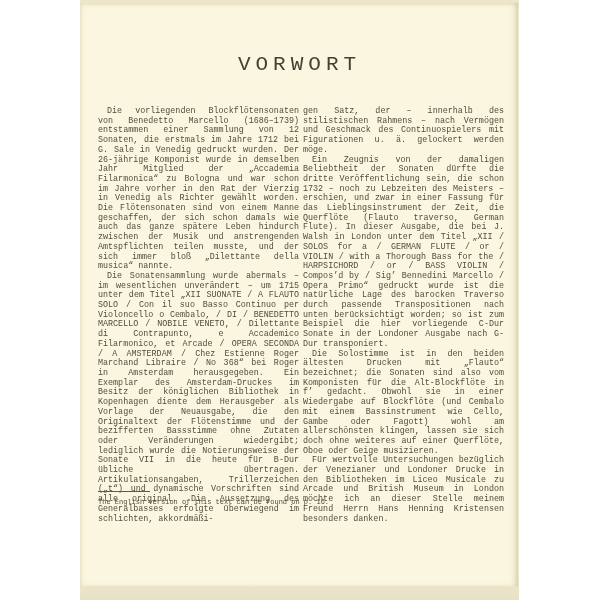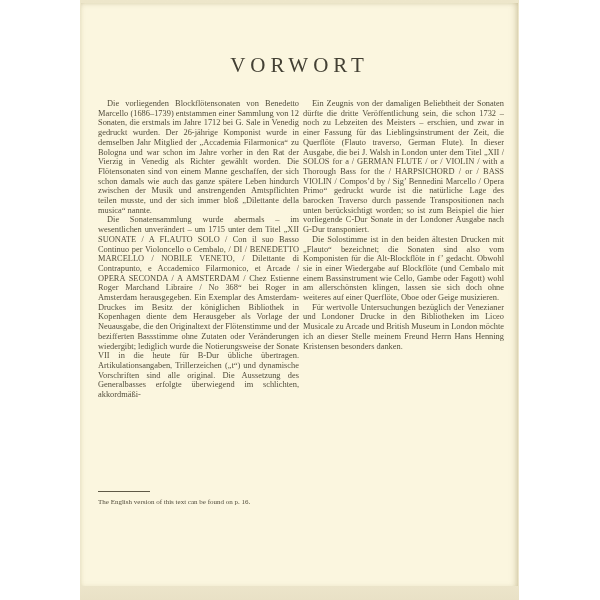--- a/index.html
+++ b/index.html
@@ -10,21 +10,21 @@
     --title-ink:#434034;
     --rule:#5f5947;
   }
   html,body{margin:0;padding:0;}
   body{background:#fff;}
   .canvas{
     position:relative;
     width:600px;height:600px;
     background:var(--background,#ffffff);
     overflow:hidden;
-    font-family:Liberation Serif, serif;
+    font-family:Liberation Mono, monospace;
   }
   
   .page-stack{
     position:absolute;
     left:80px;top:0;
     width:439px;height:600px;
     background:linear-gradient(180deg,#ede6ca 0%,var(--page-edge,#eee7cd) 4%,var(--page-edge,#eee7cd) 96%,#e9e1c6 100%);
   }
   .page{
     position:absolute;
@@ -41,21 +41,21 @@
     top:50px;left:0;right:0;
     text-align:center;
     font-size:21px;
     letter-spacing:5px;
     font-weight:400;
     color:var(--title-ink,#434034);
     margin:0;
   }
   .columns{
     position:absolute;
-    top:96px;left:17px;
+    top:104px;left:17px;
     width:410px;
     display:flex;
     gap:4px;
   }
   .col{width:201px;}
   .para{
     margin:0;
     font-size:8.4px;
     line-height:9.7px;
     text-align:justify;
@@ -98,20 +98,21 @@
     <div class="page">
 
       <h1 class="title">VORWORT</h1>
 
       <div class="columns">
         <div class="col">
           <p class="para">Die vorliegenden Blockflötensonaten von Benedetto Marcello (1686–1739) entstammen einer Sammlung von 12 Sonaten, die erstmals im Jahre 1712 bei G. Sale in Venedig gedruckt wurden. Der 26-jährige Komponist wurde in demselben Jahr Mitglied der „Accademia Filarmonica“ zu Bologna und war schon im Jahre vorher in den Rat der Vierzig in Venedig als Richter gewählt worden. Die Flötensonaten sind von einem Manne geschaffen, der sich schon damals wie auch das ganze spätere Leben hindurch zwischen der Musik und anstrengenden Amtspflichten teilen musste, und der sich immer bloß „Dilettante della musica“ nannte.</p>
           <p class="para">Die Sonatensammlung wurde abermals – im wesentlichen unverändert – um 1715 unter dem Titel „XII SUONATE / A FLAUTO SOLO / Con il suo Basso Continuo per Violoncello o Cembalo, / DI / BENEDETTO MARCELLO / NOBILE VENETO, / Dilettante di Contrapunto, e Accademico Filarmonico, et Arcade / OPERA SECONDA / A AMSTERDAM / Chez Estienne Roger Marchand Libraire / No 368“ bei Roger in Amsterdam herausgegeben. Ein Exemplar des Amsterdam-Druckes im Besitz der königlichen Bibliothek in Kopenhagen diente dem Herausgeber als Vorlage der Neuausgabe, die den Originaltext der Flötenstimme und der bezifferten Bassstimme ohne Zutaten oder Veränderungen wiedergibt; lediglich wurde die Notierungsweise der Sonate VII in die heute für B-Dur übliche übertragen. Artikulationsangaben, Trillerzeichen („t“) und dynamische Vorschriften sind alle original. Die Aussetzung des Generalbasses erfolgte überwiegend im schlichten, akkordmäßi-</p>
         </div>
         <div class="col">
+          <p class="para cont">gen Satz, der – innerhalb des stilistischen Rahmens – nach Vermögen und Geschmack des Continuospielers mit Figurationen u. ä. gelockert werden möge.</p>
           <p class="para">Ein Zeugnis von der damaligen Beliebtheit der Sonaten dürfte die dritte Veröffentlichung sein, die schon 1732 – noch zu Lebzeiten des Meisters – erschien, und zwar in einer Fassung für das Lieblingsinstrument der Zeit, die Querflöte (Flauto traverso, German Flute). In dieser Ausgabe, die bei J. Walsh in London unter dem Titel „XII / SOLOS for a / GERMAN FLUTE / or / VIOLIN / with a Thorough Bass for the / HARPSICHORD / or / BASS VIOLIN / Compos’d by / Sig’ Bennedini Marcello / Opera Primo“ gedruckt wurde ist die natürliche Lage des barocken Traverso durch passende Transpositionen nach unten berücksichtigt worden; so ist zum Beispiel die hier vorliegende C-Dur Sonate in der Londoner Ausgabe nach G-Dur transponiert.</p>
           <p class="para">Die Solostimme ist in den beiden ältesten Drucken mit „Flauto“ bezeichnet; die Sonaten sind also vom Komponisten für die Alt-Blockflöte in f’ gedacht. Obwohl sie in einer Wiedergabe auf Blockflöte (und Cembalo mit einem Bassinstrument wie Cello, Gambe oder Fagott) wohl am allerschönsten klingen, lassen sie sich doch ohne weiteres auf einer Querflöte, Oboe oder Geige musizieren.</p>
           <p class="para">Für wertvolle Untersuchungen bezüglich der Venezianer und Londoner Drucke in den Bibliotheken im Liceo Musicale zu Arcade und British Museum in London möchte ich an dieser Stelle meinem Freund Herrn Hans Henning Kristensen besonders danken.</p>
         </div>
       </div>
 
       <div class="footnote">
         <hr class="footnote-rule">
         <p class="footnote-text">The English version of this text can be found on p. 16.</p>
       </div>

